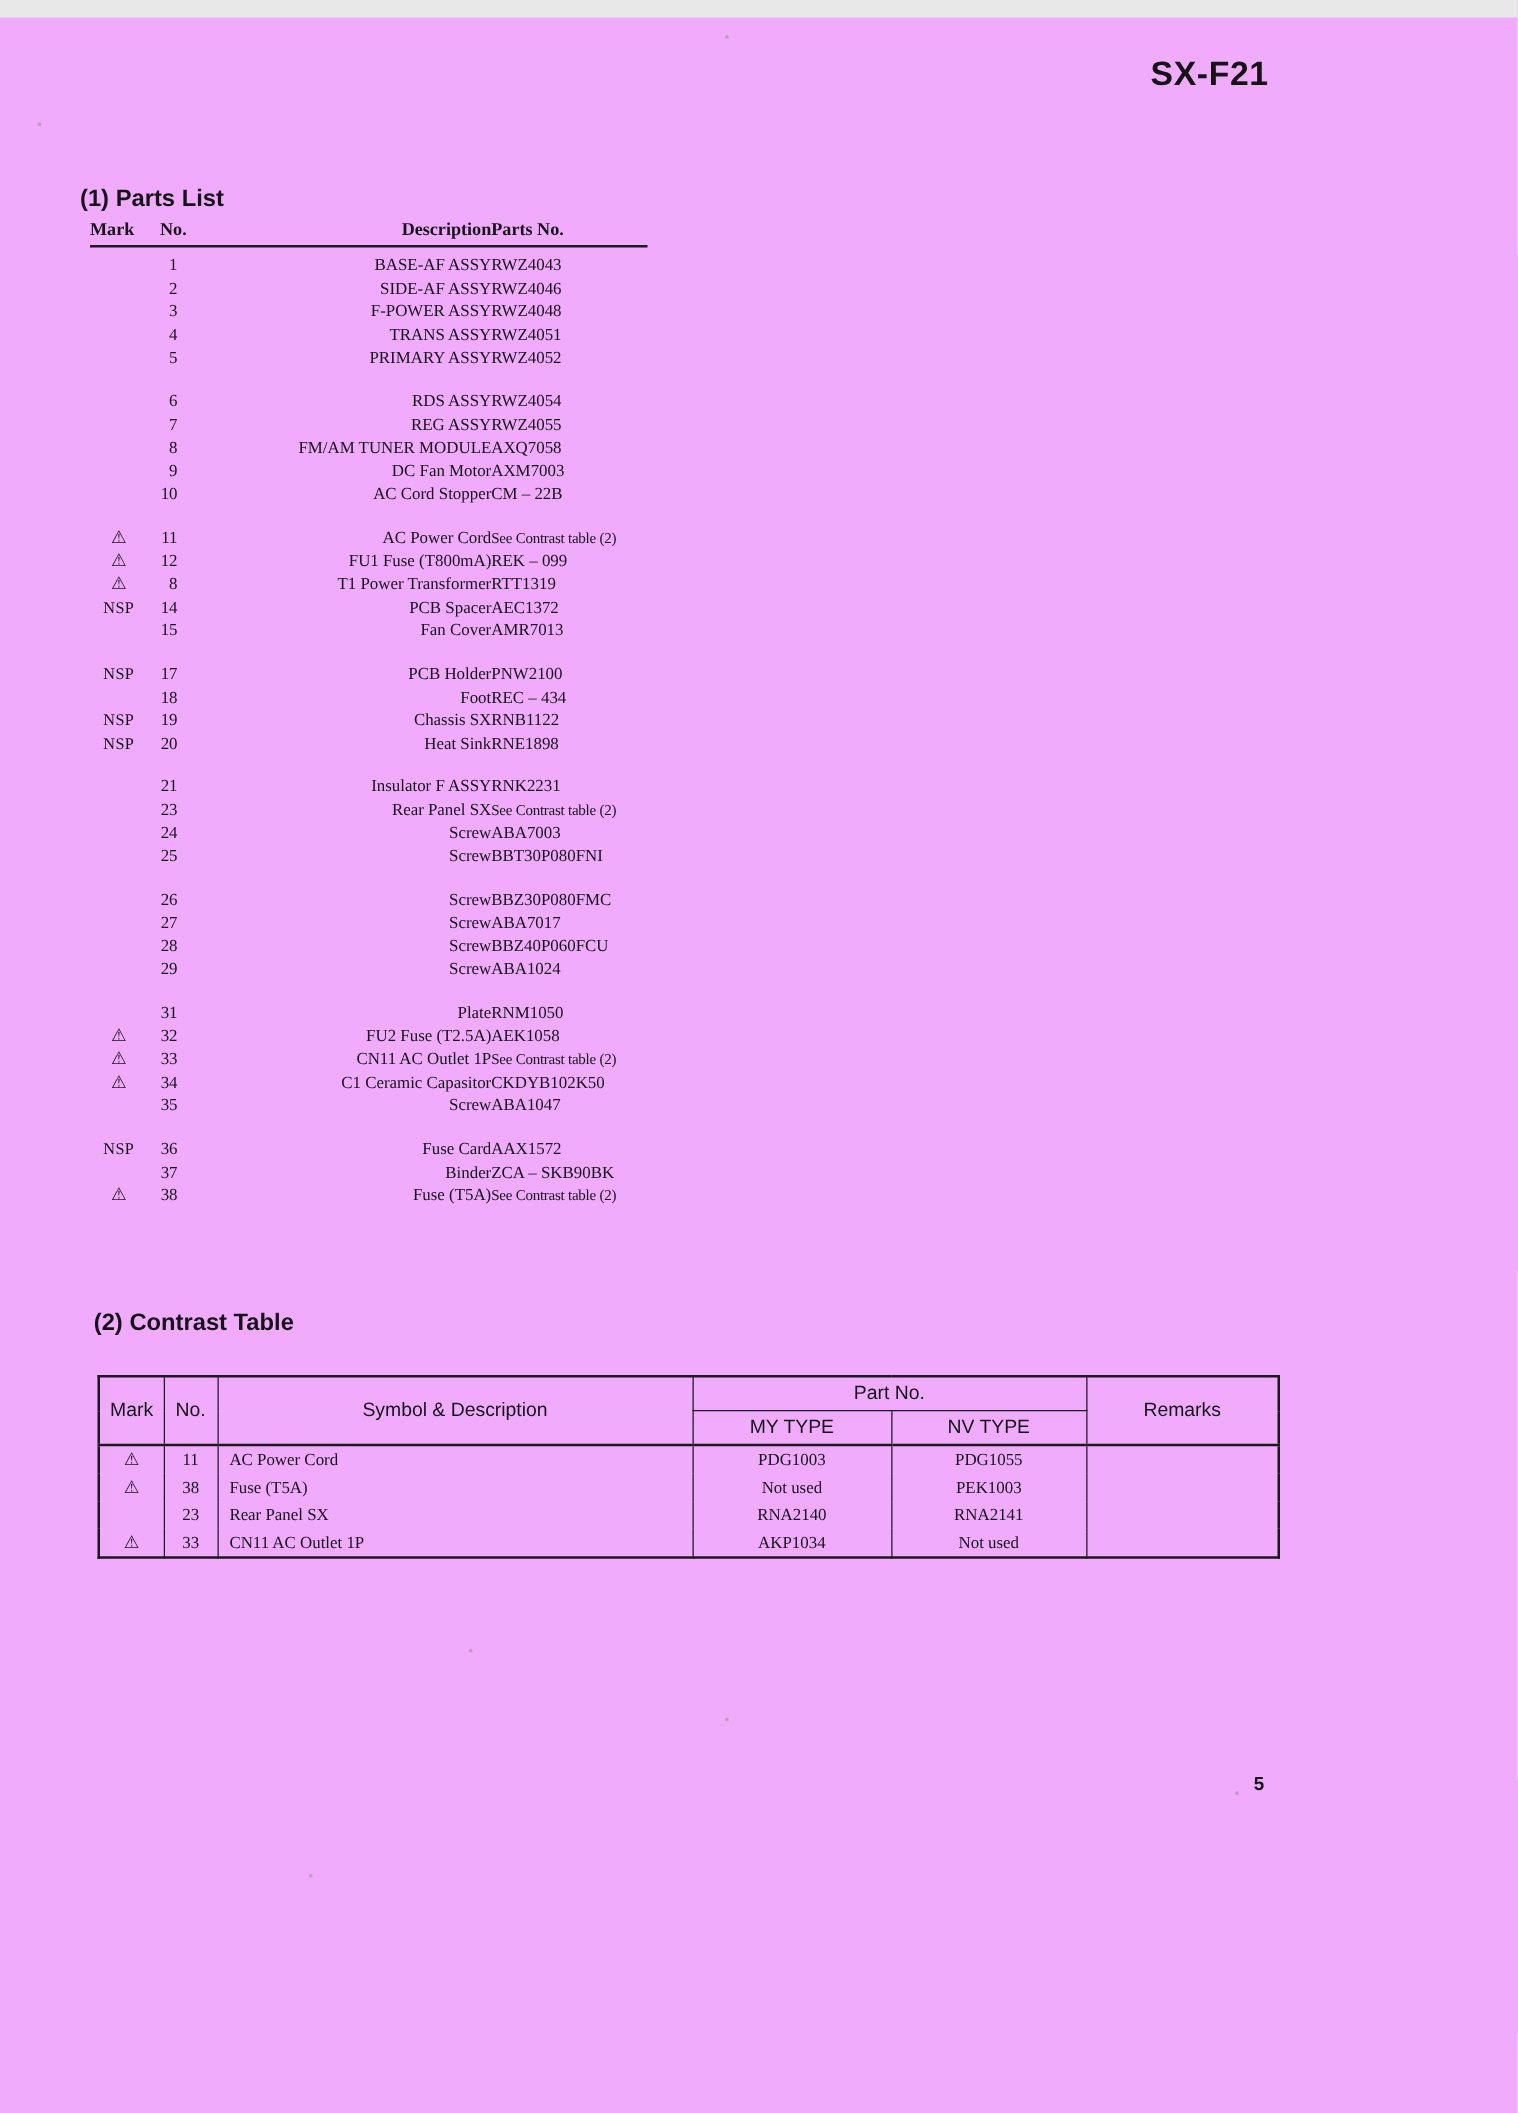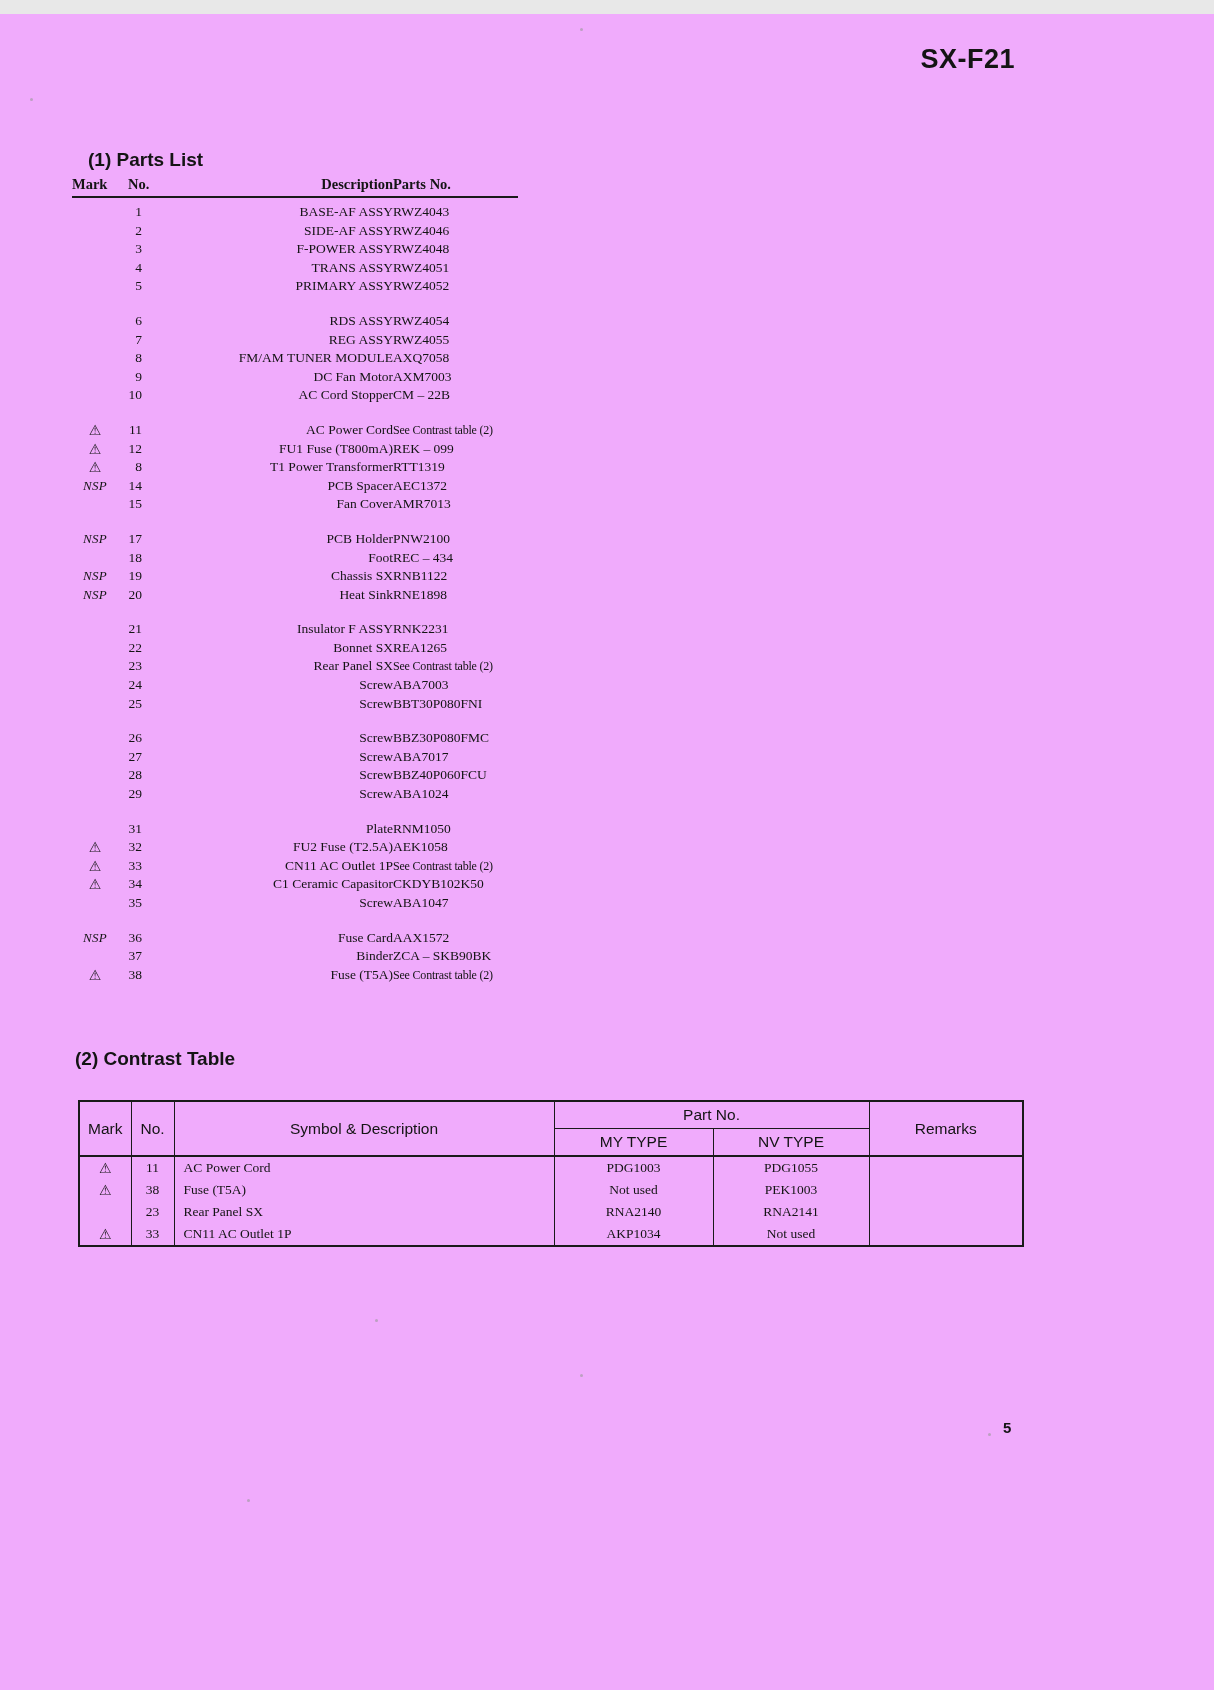--- a/index.html
+++ b/index.html
@@ -17,21 +17,21 @@
     position:absolute;top:30px;right:199px;
     font-family:"Liberation Sans",sans-serif;
     font-weight:bold;font-size:27px;letter-spacing:.5px;
   }
   
   .sec-title{
     position:absolute;
     font-family:"Liberation Sans",sans-serif;
     font-weight:bold;font-size:19px;
   }
-  .pl-title{left:88px;top:135px;}
+  .pl-title{left:64px;top:135px;}
   .ct-title{left:75px;top:1034px;}
   .ct-intro{
     position:absolute;left:77px;top:1059px;
     font-family:"Liberation Sans",sans-serif;
     font-size:17.5px;
   }
   
   .pl{
     position:absolute;left:72px;top:161px;width:446px;
   }
@@ -43,21 +43,21 @@
   }
   .pl-body{padding-top:5px;}
   .pl-group{margin-bottom:16px;}
   .pl-row{display:flex;height:18.6px;line-height:18.6px;font-size:13.5px;}
   .c-mark{width:46px;text-align:center;flex:none;}
   .pl-header .c-mark{text-align:left;}
   .c-mark.warn,.ct-mark{
     font-family:"DejaVu Sans",sans-serif;
     font-size:14px;
   }
-  .c-mark.nsp{font-size:13px;letter-spacing:.3px;font-style:italic;}
+  .c-mark.nsp{font-size:13px;letter-spacing:.3px;}
   .c-no{width:30px;text-align:right;padding-right:6px;flex:none;box-sizing:border-box;}
   .pl-header .c-no{text-align:left;padding-left:10px;padding-right:0;}
   .c-desc{width:230px;margin-left:15px;flex:none;text-align:right;}
   .c-part{flex:1;}
   .c-part.ref{font-size:12px;letter-spacing:-.2px;}
   
   table.contrast{
     position:absolute;left:78px;top:1086px;
     width:944px;
     border-collapse:collapse;
@@ -230,26 +230,20 @@
             <span class="c-desc">Heat Sink</span>
             <span class="c-part">RNE1898</span>
           </div>
         </div>
         <div class="pl-group">
           <div class="pl-row">
             <span class="c-mark"></span>
             <span class="c-no">21</span>
             <span class="c-desc">Insulator F ASSY</span>
             <span class="c-part">RNK2231</span>
-          </div>
-          <div class="pl-row">
-            <span class="c-mark"></span>
-            <span class="c-no">22</span>
-            <span class="c-desc">Bonnet SX</span>
-            <span class="c-part">REA1265</span>
           </div>
           <div class="pl-row">
             <span class="c-mark"></span>
             <span class="c-no">23</span>
             <span class="c-desc">Rear Panel SX</span>
             <span class="c-part ref">See Contrast table (2)</span>
           </div>
           <div class="pl-row">
             <span class="c-mark"></span>
             <span class="c-no">24</span>

